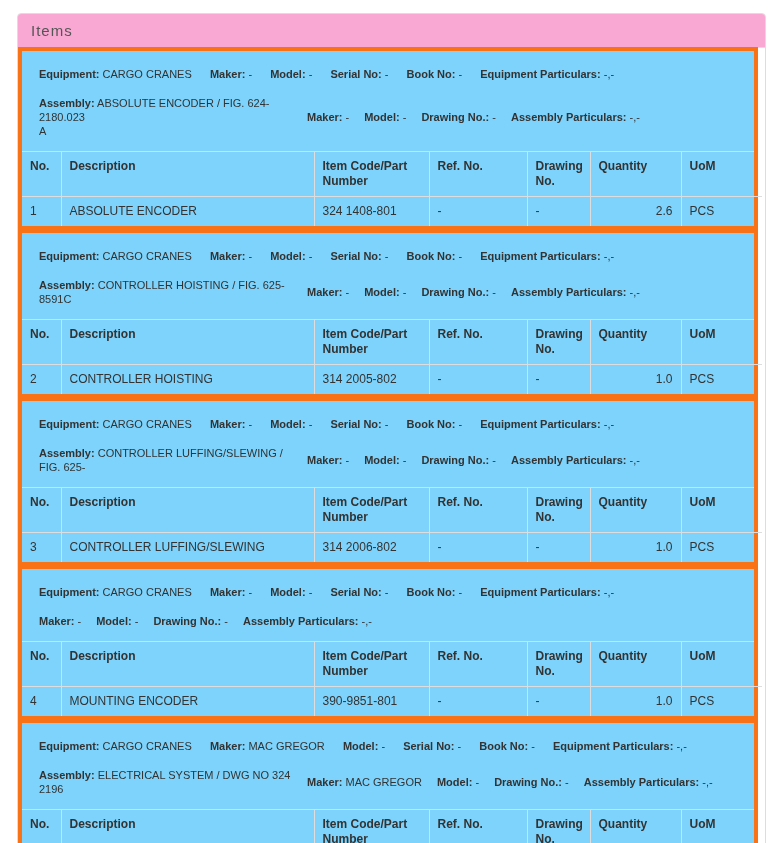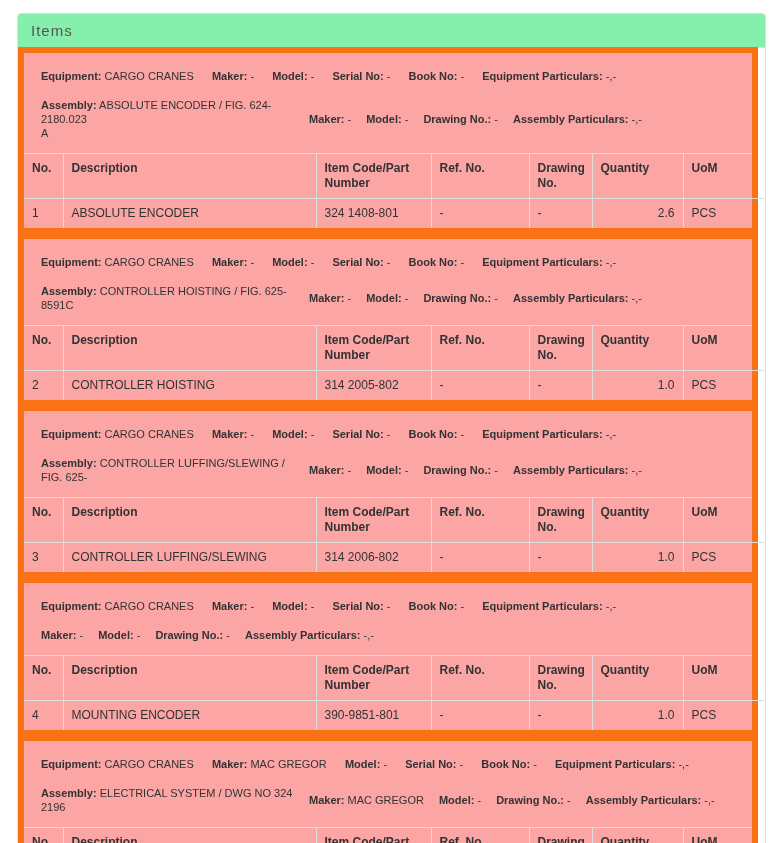--- a/index.html
+++ b/index.html
@@ -11,34 +11,34 @@
     overflow: hidden;
   }
   .panel {
     margin: 13px 0 0 17px;
     width: 747px;
     border: 1px solid #dddddd;
     border-radius: 4px;
     background: #ffffff;
   }
   .panel-heading {
-    background: #86efac;
+    background: #f9a8d4;
     color: #555555;
     font-size: 15px;
     letter-spacing: 1px;
     padding: 8px 13px;
     border-bottom: 1px solid #dddddd;
     border-radius: 3px 3px 0 0;
   }
   .panel-body { padding: 0 7px 5px 0; }
 
   .section {
-    border: 6px solid #f97316;
+    border: 4px solid #f97316;
     margin-top: -1px;
-    background: #fca5a5;
+    background: #7dd3fc;
   }
   .info {
     padding: 16px 17px 13px 17px;
     border-bottom: 1px solid #dddddd;
     font-size: 11px;
     line-height: 14px;
   }
   .eq-line { margin-bottom: 15px; }
   .group { display: inline-block; margin-right: 15px; white-space: nowrap; }
   .group b { font-weight: bold; }

